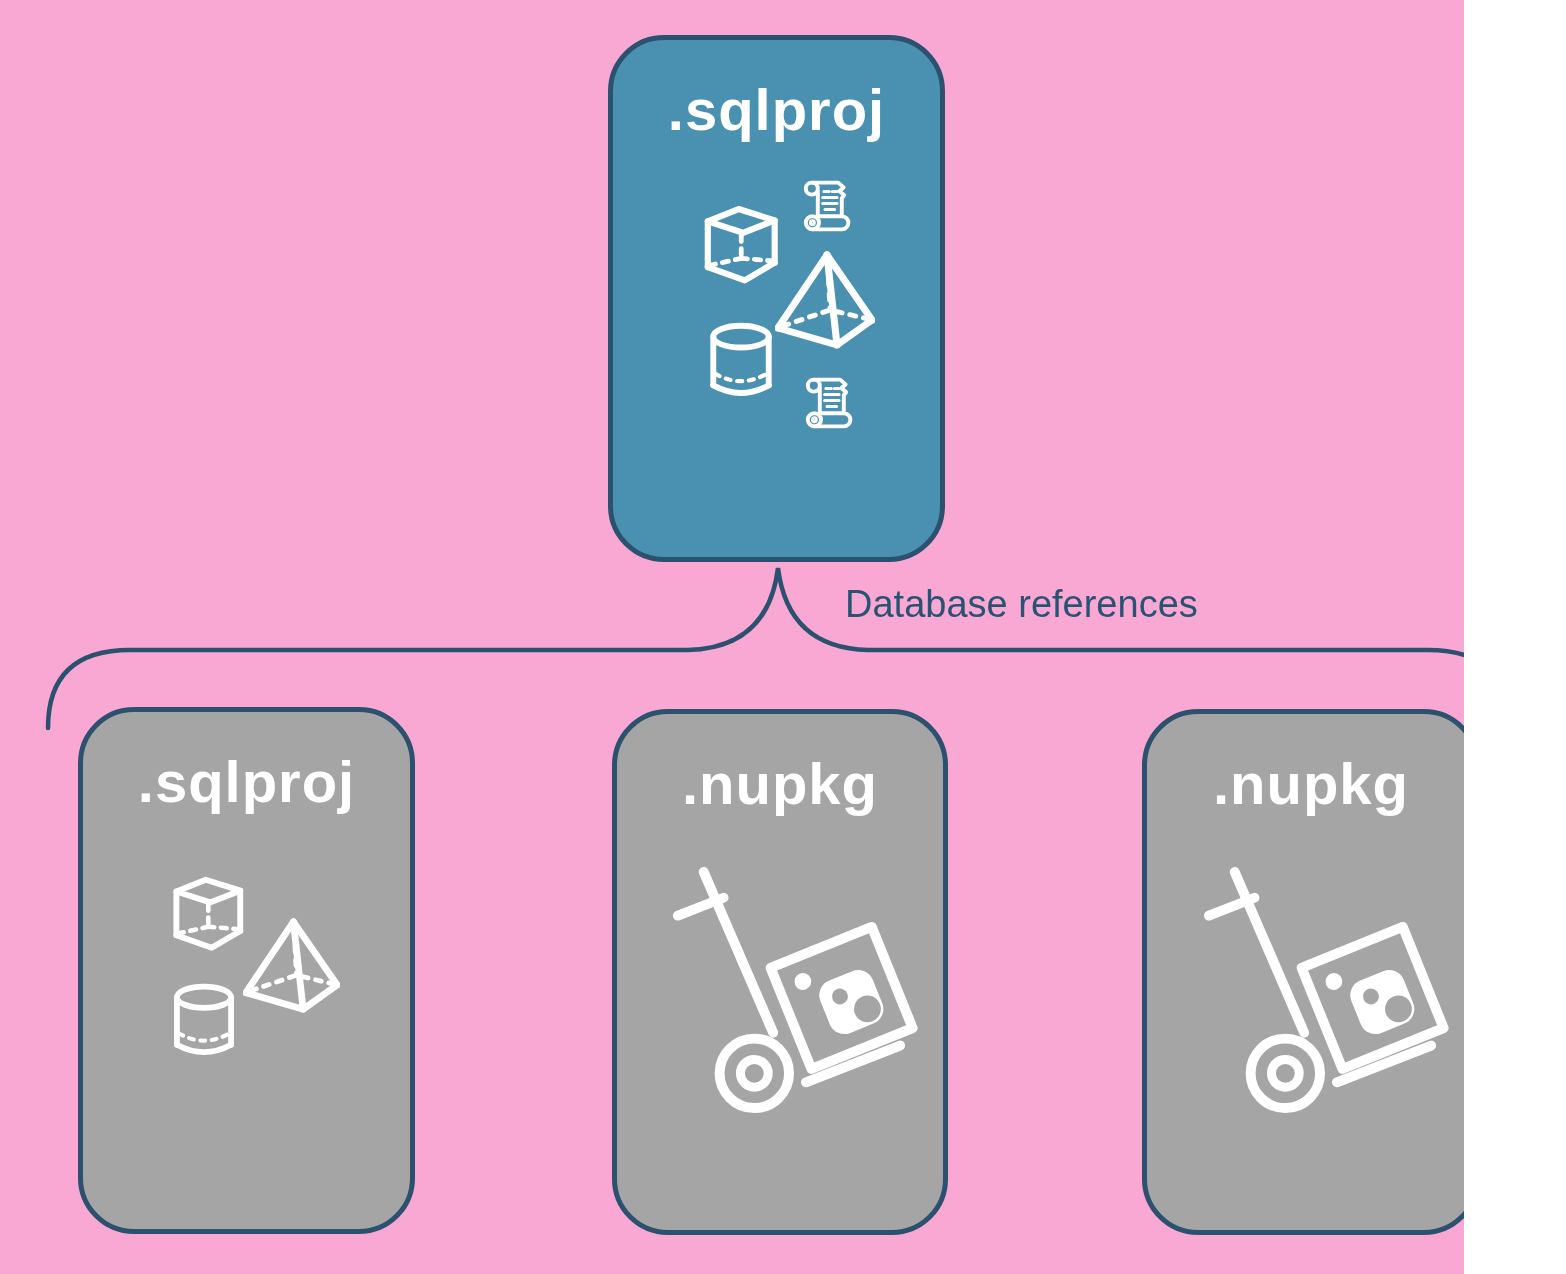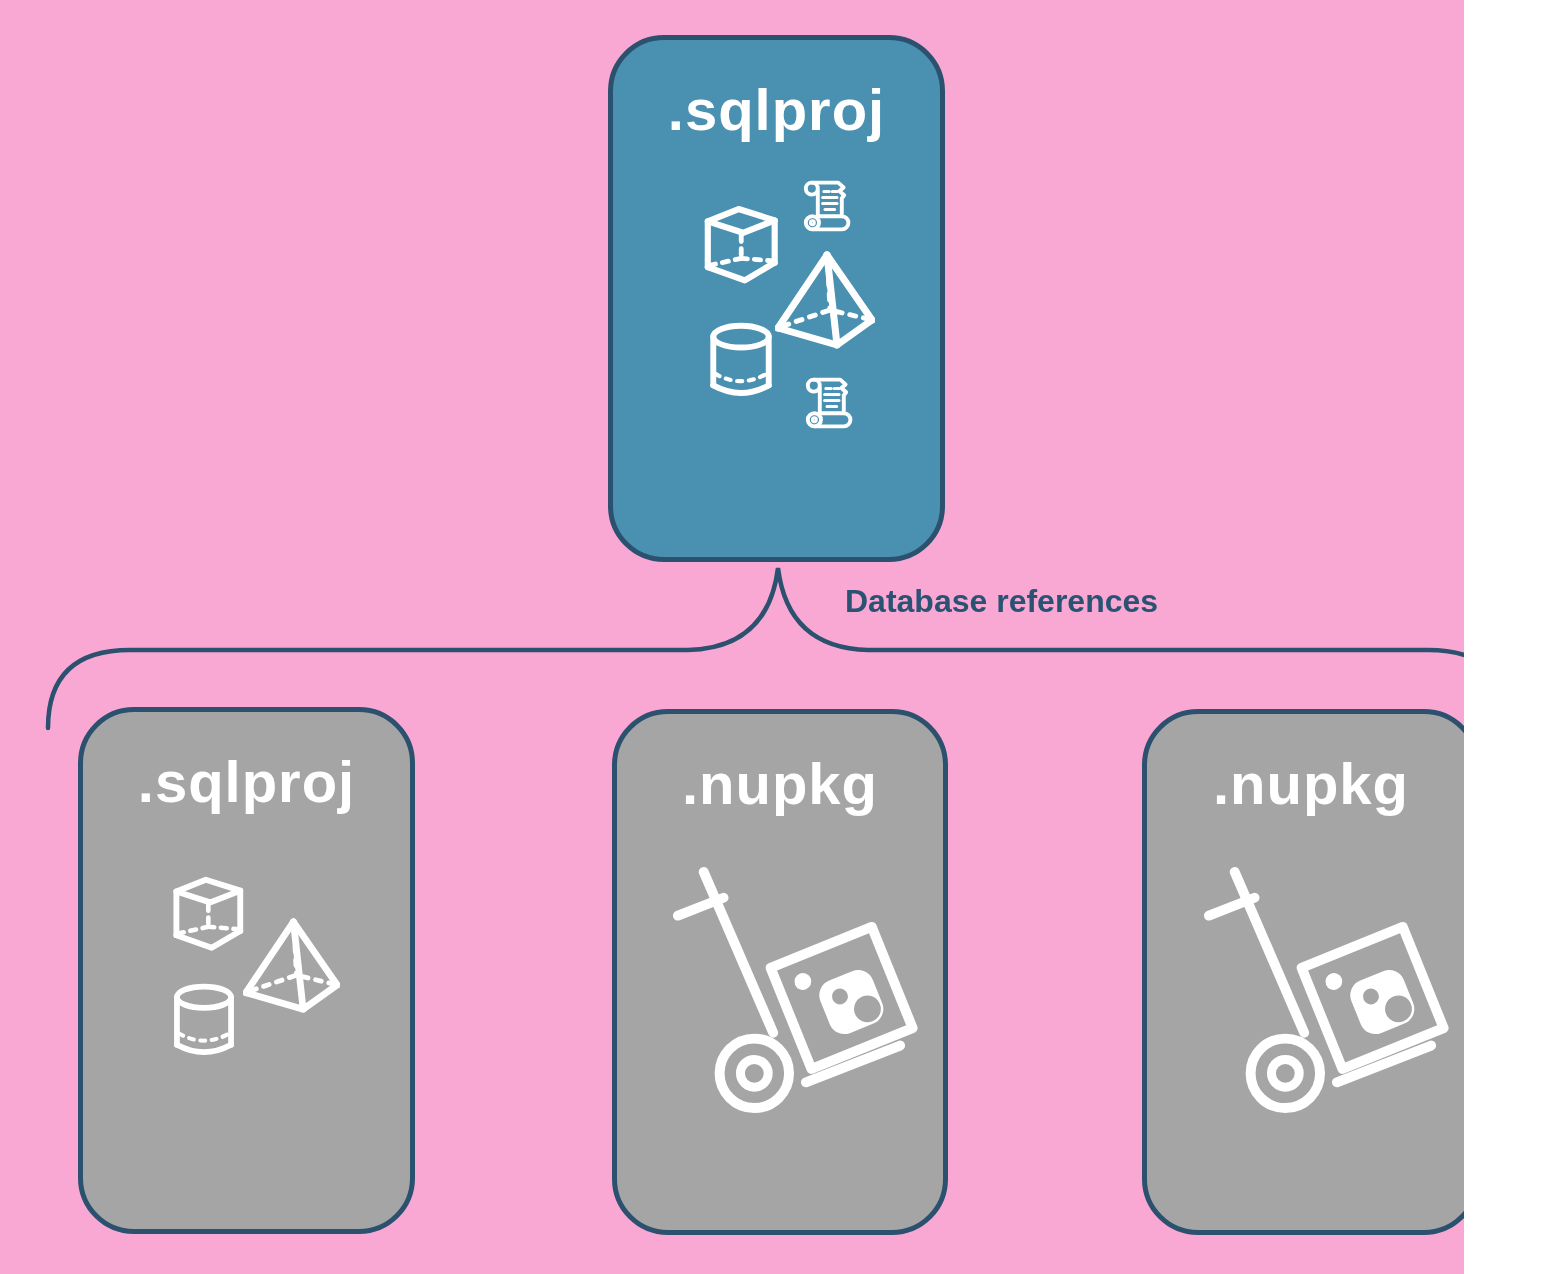--- a/index.html
+++ b/index.html
@@ -24,22 +24,22 @@
     font-weight:700;
     font-size:58px;
     letter-spacing:1px;
     color:var(--label-white,#ffffff);
   }
   .icon{position:absolute;display:block;}
   .brace-svg{position:absolute;left:0;top:540px;width:1566px;height:210px;}
   .connector-label{
     position:absolute;
     left:845px;top:583px;
-    font-weight:700;
-    font-size:32px;
+    font-weight:400;
+    font-size:38px;
     color:var(--connector-text-blue,#2a5373);
     white-space:nowrap;
   }
 </style>
 </head>
 <body>
 
 <div class="canvas">
 
   <svg width="0" height="0" style="position:absolute" aria-hidden="true">

